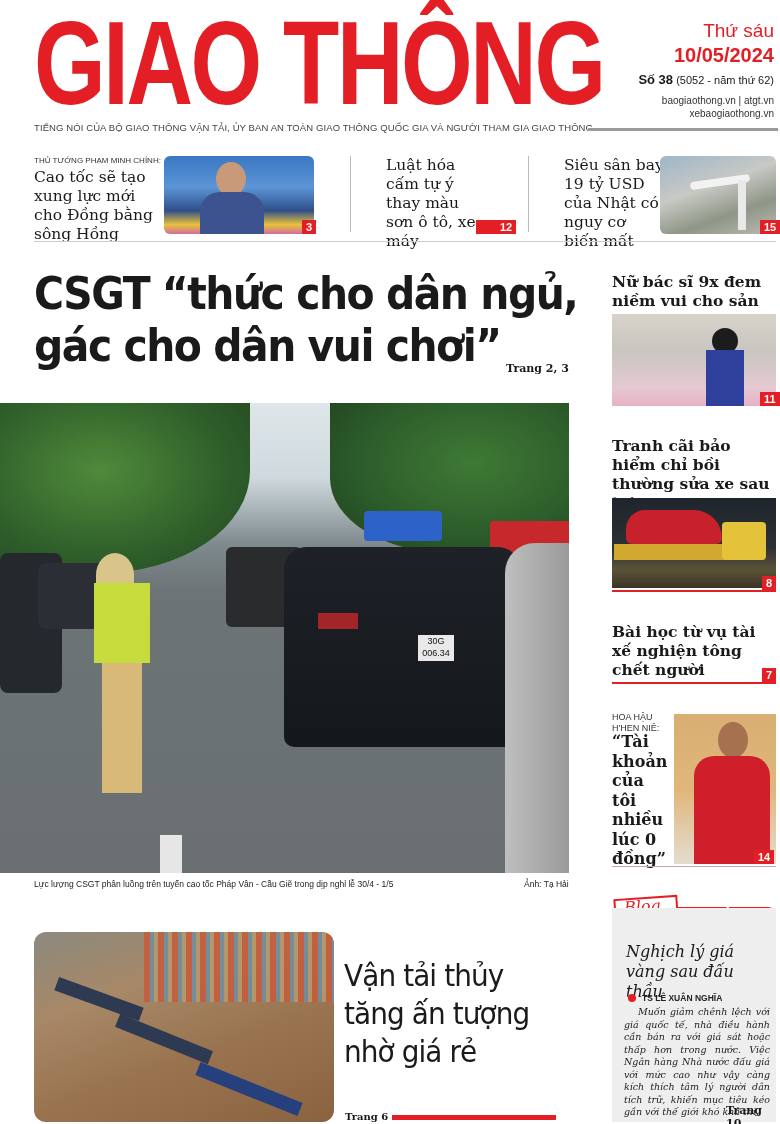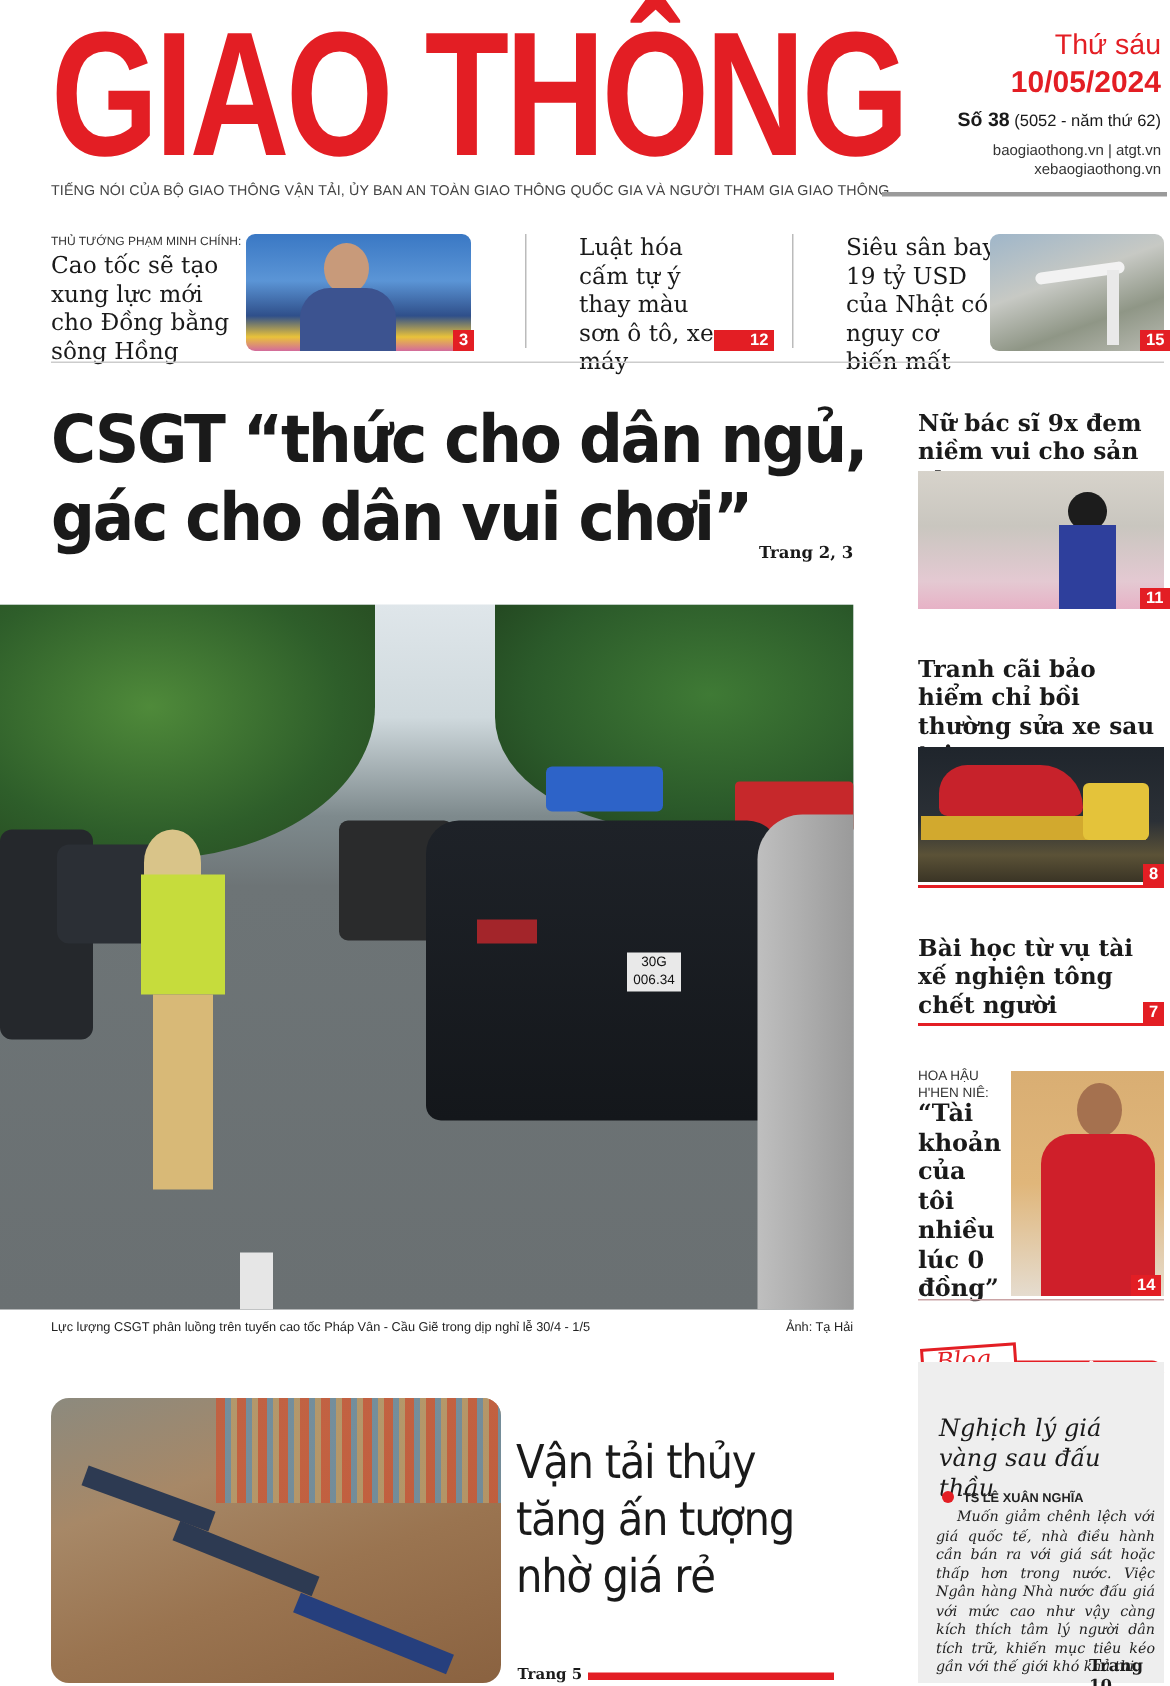--- a/index.html
+++ b/index.html
@@ -167,14 +167,14 @@
   <div class="abs" style="left:110px;top:0;width:190px;height:70px;background:repeating-linear-gradient(90deg,#c75b3b 0 6px,#6c8fa4 6px 10px,#b79a6a 10px 14px);opacity:0.85;"></div>
   <div class="abs" style="left:20px;top:60px;width:90px;height:14px;background:#2d3a52;transform:rotate(20deg);"></div>
   <div class="abs" style="left:80px;top:100px;width:100px;height:14px;background:#2d3a52;transform:rotate(22deg);"></div>
   <div class="abs" style="left:160px;top:150px;width:110px;height:14px;background:#263f7d;transform:rotate(22deg);"></div>
 </div>
 <div class="abs" style="left:344px;top:956px;font-family:'DejaVu Sans',sans-serif;font-size:31px;line-height:38px;color:#1a1a1a;letter-spacing:-1px;transform:scaleX(0.9);transform-origin:left top;">
   <div>Vận tải thủy</div>
   <div>tăng ấn tượng</div>
   <div>nhờ giá rẻ</div>
 </div>
-<div class="abs serif trang-small" style="left:345px;top:1111px;font-size:10px;">Trang 5</div>
+<div class="abs serif trang-small" style="left:345px;top:1111px;font-size:10px;">Trang 6</div>
 <div class="abs" style="left:392px;top:1115px;width:164px;height:5px;background:#e31e24;"></div>
 
 </body></html>

